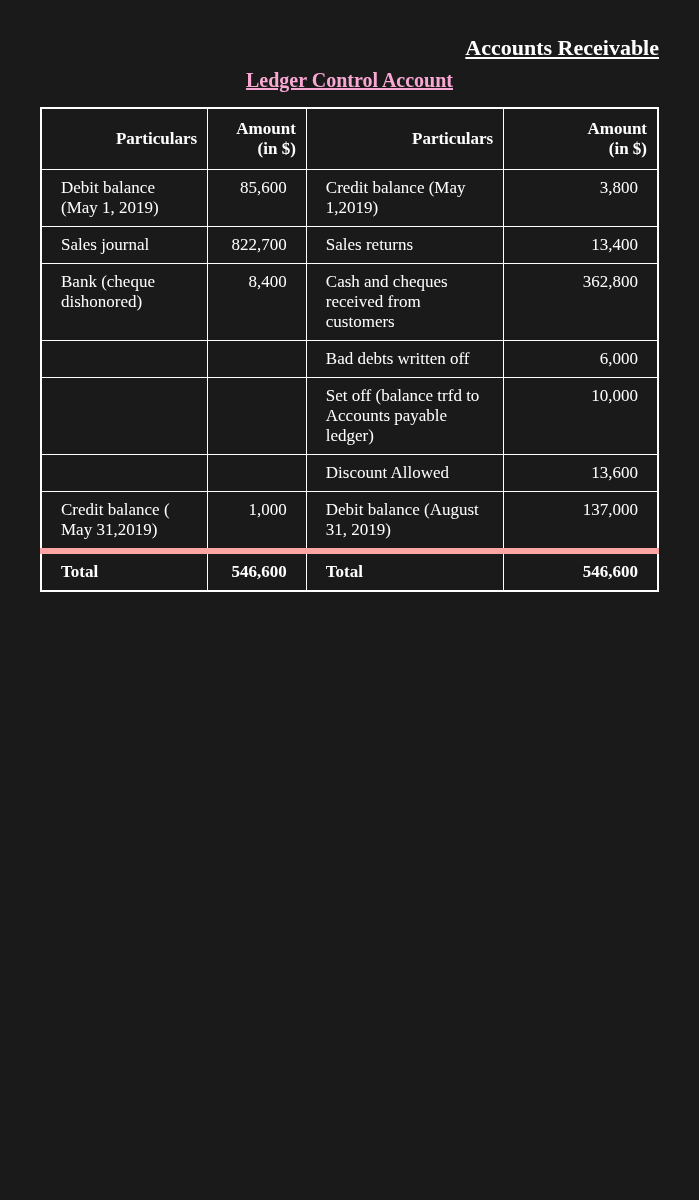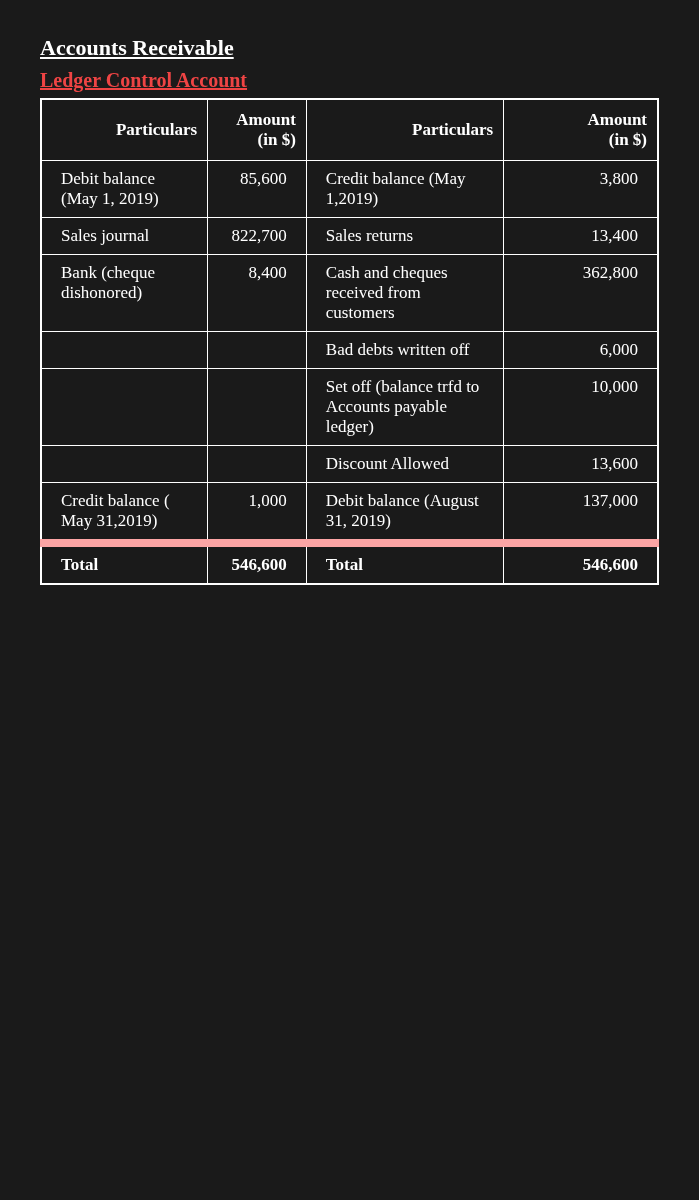--- a/index.html
+++ b/index.html
@@ -18,34 +18,35 @@
       font-family: Georgia, 'Times New Roman', serif;
     }
 
     .page-container {
       width: 659px;
       background-color: #1a1a1a;
       padding: 15px 20px;
     }
 
     .main-title {
-      text-align: left;
+      text-align: right;
       color: #ffffff;
       font-size: 22px;
       font-weight: bold;
       text-decoration: underline;
       margin-bottom: 8px;
     }
 
     .sub-title {
-      color: #ef4444;
+      color: #f9a8d4;
       font-size: 20px;
       font-weight: bold;
       text-decoration: underline;
-      margin-bottom: 6px;
+      margin-bottom: 15px;
+      text-align: center;
     }
 
     .ledger-table {
       width: 100%;
       border-collapse: collapse;
       color: #ffffff;
       border: 2px solid #ffffff;
     }
 
     .ledger-table th,
@@ -62,21 +63,21 @@
       vertical-align: middle;
     }
 
     .ledger-table .amount-col {
       text-align: right;
       white-space: nowrap;
     }
 
     .ledger-table .total-row td {
       font-weight: bold;
-      border-top: 8px solid #fca5a5;
+      border-top: 6px solid #fca5a5;
       vertical-align: middle;
     }
 
     .header-row th {
       text-align: right;
       padding: 10px 10px;
     }
 
     .header-amount {
       white-space: nowrap;

